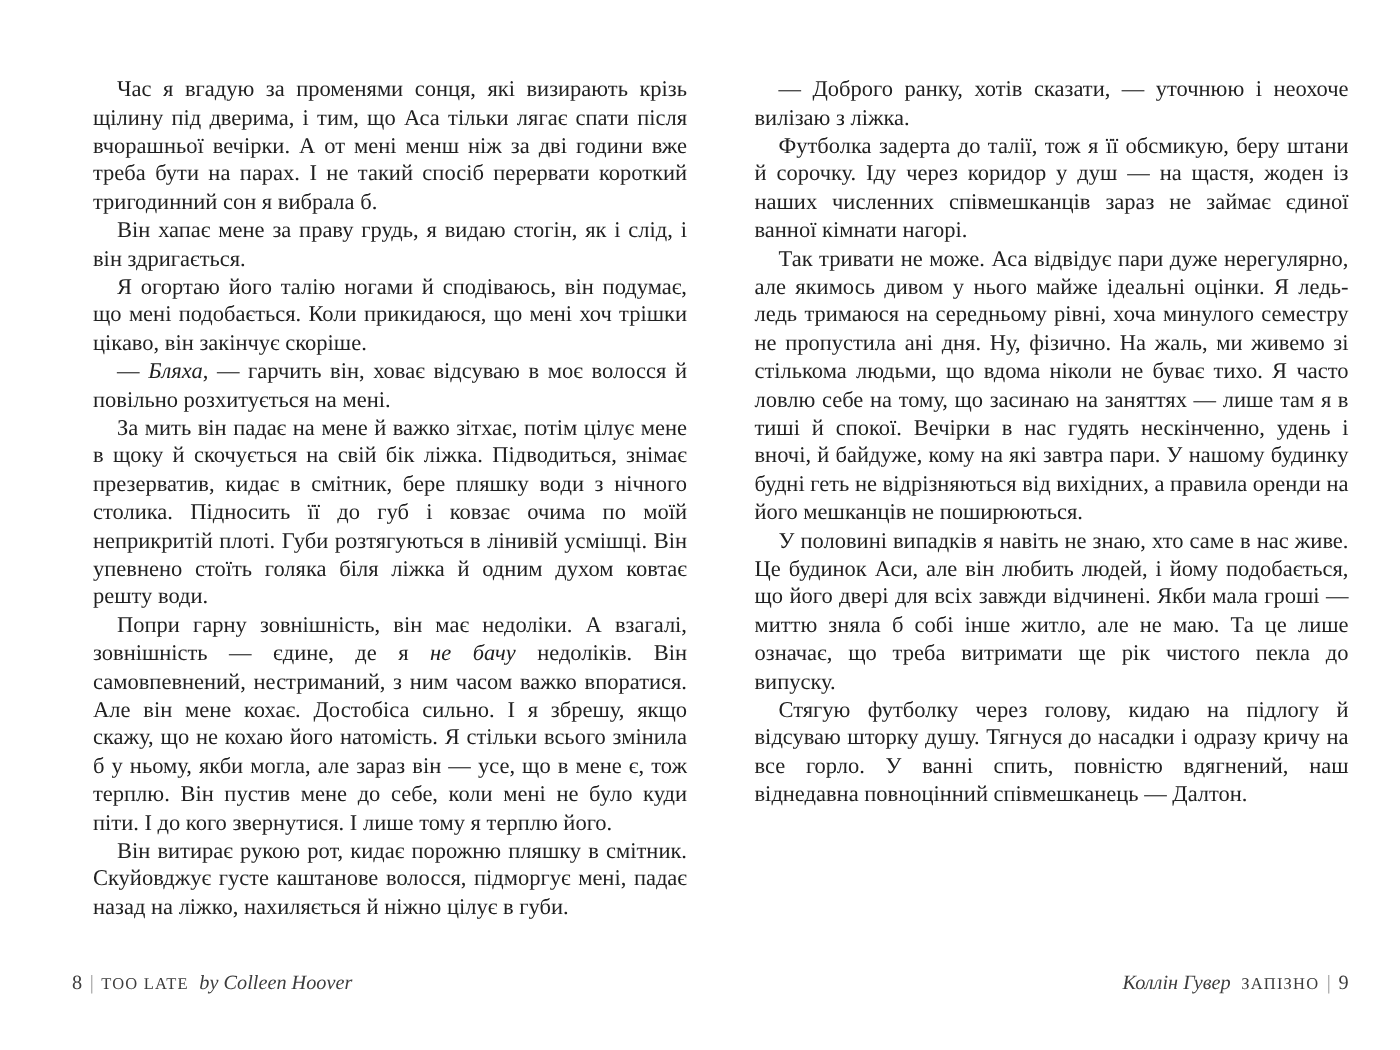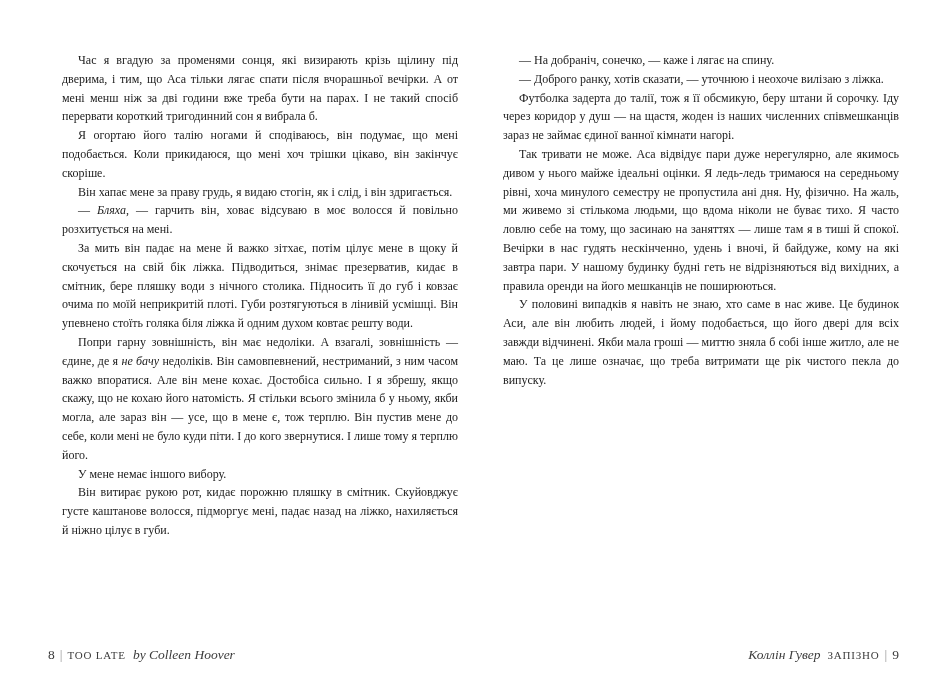--- a/index.html
+++ b/index.html
@@ -26,21 +26,21 @@
     height: 700px;
   }
   .page-left  { left: 0;   width: 466px; }
   .page-right { left: 466px; width: 467px; }
 
   .text-block {
     position: absolute;
     top: 51px;
     width: 396px;
     text-align: justify;
-    font-size: 12px;
+    font-size: 15px;
     line-height: 18.8px;
     color: #212121;
     hyphens: auto;
     -webkit-hyphens: auto;
   }
   .page-left  .text-block { left: 62px; }
   .page-right .text-block { left: 37px; }
 
   .para {
     margin: 0;
@@ -77,39 +77,38 @@
   }
 </style>
 </head>
 <body>
 
 <div class="spread">
 
   <section class="page page-left">
     <div class="text-block" lang="uk">
         <p class="para"><span>Час я вгадую за променями сонця, які визирають крізь щілину під дверима, і тим, що Аса тільки лягає спати після вчорашньої вечірки. А от мені менш ніж за дві години вже треба бути на парах. І не такий спосіб перервати короткий тригодинний сон я вибрала б.</span></p>
+        <p class="para"><span>Він хапає мене за праву грудь, я видаю стогін, як і слід, і він здригається.</span></p>
         <p class="para"><span>Я огортаю його талію ногами й сподіваюсь, він подумає, що мені подобається. Коли прикидаюся, що мені хоч трішки цікаво, він закінчує скоріше.</span></p>
-        <p class="para"><span>Він хапає мене за праву грудь, я видаю стогін, як і слід, і він здригається.</span></p>
         <p class="para"><span>— </span><em>Бляха</em><span>, — гарчить він, ховає відсуваю в моє волосся й повільно розхитується на мені.</span></p>
         <p class="para"><span>За мить він падає на мене й важко зітхає, потім цілує мене в щоку й скочується на свій бік ліжка. Підводиться, знімає презерватив, кидає в смітник, бере пляшку води з нічного столика. Підносить її до губ і ковзає очима по моїй неприкритій плоті. Губи розтягуються в лінивій усмішці. Він упевнено стоїть голяка біля ліжка й одним духом ковтає решту води.</span></p>
         <p class="para"><span>Попри гарну зовнішність, він має недоліки. А взагалі, зовнішність — єдине, де я </span><em>не бачу</em><span> недоліків. Він самовпевнений, нестриманий, з ним часом важко впоратися. Але він мене кохає. Достобіса сильно. І я збрешу, якщо скажу, що не кохаю його натомість. Я стільки всього змінила б у ньому, якби могла, але зараз він — усе, що в мене є, тож терплю. Він пустив мене до себе, коли мені не було куди піти. І до кого звернутися. І лише тому я терплю його.</span></p>
-        <p class="para"><span>У мене немає іншого вибору.</span></p>
         <p class="para"><span>Він витирає рукою рот, кидає порожню пляшку в смітник. Скуйовджує густе каштанове волосся, підморгує мені, падає назад на ліжко, нахиляється й ніжно цілує в губи.</span></p>
       </div>
     <footer class="folio">
       <span>8</span><span class="sep">|</span><span class="caps-title">TOO LATE</span><span class="byline">by Colleen Hoover</span>
     </footer>
   </section>
 
   <section class="page page-right">
     <div class="text-block" lang="uk">
-        <p class="para"><span>— На добраніч, сонечко, — каже і лягає на спину.</span></p>
         <p class="para"><span>— Доброго ранку, хотів сказати, — уточнюю і неохоче вилізаю з ліжка.</span></p>
         <p class="para"><span>Футболка задерта до талії, тож я її обсмикую, беру штани й сорочку. Іду через коридор у душ — на щастя, жоден із наших численних співмешканців зараз не займає єдиної ванної кімнати нагорі.</span></p>
         <p class="para"><span>Так тривати не може. Аса відвідує пари дуже нерегулярно, але якимось дивом у нього майже ідеальні оцінки. Я ледь-ледь тримаюся на середньому рівні, хоча минулого семестру не пропустила ані дня. Ну, фізично. На жаль, ми живемо зі стількома людьми, що вдома ніколи не буває тихо. Я часто ловлю себе на тому, що засинаю на заняттях — лише там я в тиші й спокої. Вечірки в нас гудять нескінченно, удень і вночі, й байдуже, кому на які завтра пари. У нашому будинку будні геть не відрізняються від вихідних, а правила оренди на його мешканців не поширюються.</span></p>
         <p class="para"><span>У половині випадків я навіть не знаю, хто саме в нас живе. Це будинок Аси, але він любить людей, і йому подобається, що його двері для всіх завжди відчинені. Якби мала гроші — миттю зняла б собі інше житло, але не маю. Та це лише означає, що треба витримати ще рік чистого пекла до випуску.</span></p>
+        <p class="para"><span>Стягую футболку через голову, кидаю на підлогу й відсуваю шторку душу. Тягнуся до насадки і одразу кричу на все горло. У ванні спить, повністю вдягнений, наш віднедавна повноцінний співмешканець — Далтон.</span></p>
       </div>
     <footer class="folio">
       <span class="author-name">Коллін Гувер</span><span class="caps-title">ЗАПІЗНО</span><span class="sep">|</span><span>9</span>
     </footer>
   </section>
 
 </div>
 
 </body></html>

